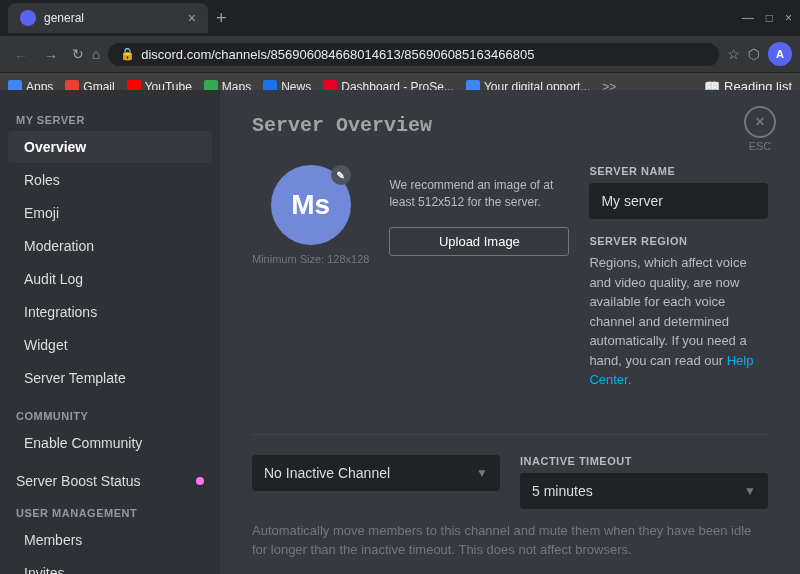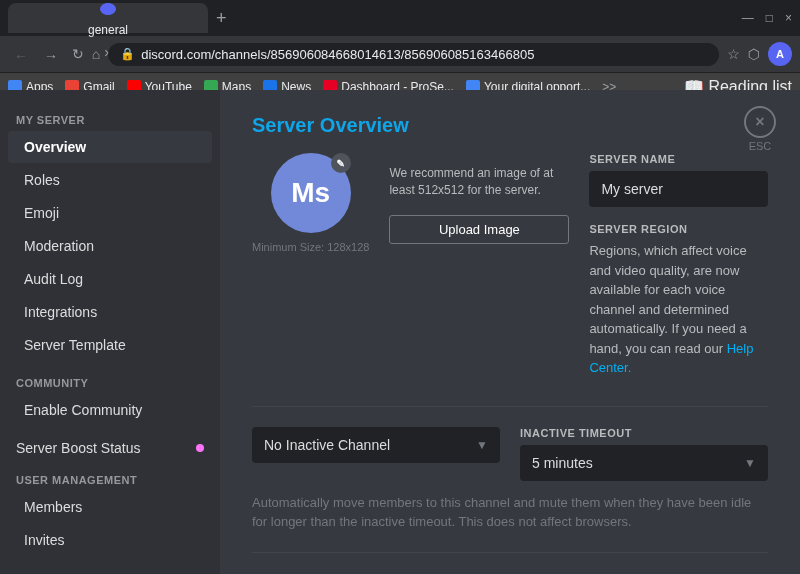--- a/index.html
+++ b/index.html
@@ -1,21 +1,21 @@
 <!DOCTYPE html>
 <html><head>
   <meta charset="utf-8">
   <style>
     * { margin: 0; padding: 0; box-sizing: border-box; }
     body { width: 800px; height: 574px; overflow: hidden; font-family: 'Segoe UI', sans-serif; background: #202225; }
 
     
     .browser-chrome { background: #202124; height: 90px; }
     .title-bar { display: flex; align-items: center; height: 36px; padding: 0 8px; background: #202124; }
-    .tab { display: flex; align-items: center; background: #35363a; border-radius: 8px 8px 0 0; padding: 0 12px; height: 30px; min-width: 200px; gap: 8px; flex-direction: column; }
+    .tab { display: flex; align-items: center; background: #35363a; border-radius: 8px 8px 0 0; padding: 0 12px; height: 30px; min-width: 200px; gap: 8px; }
     .tab-favicon { width: 16px; height: 16px; background: #5865f2; border-radius: 50%; display: flex; align-items: center; justify-content: center; font-size: 9px; color: white; }
     .tab-title { font-size: 12px; color: #e8eaed; flex: 1; }
     .tab-close { color: #9aa0a6; font-size: 14px; cursor: pointer; }
     .new-tab { color: #9aa0a6; font-size: 20px; margin-left: 8px; }
     .window-controls { margin-left: auto; display: flex; gap: 12px; align-items: center; }
     .win-btn { color: #9aa0a6; font-size: 12px; cursor: pointer; }
 
     .nav-bar { display: flex; align-items: center; height: 36px; padding: 0 8px; background: #35363a; gap: 8px; }
     .nav-arrows { display: flex; gap: 4px; }
     .nav-arrow { color: #9aa0a6; font-size: 14px; cursor: pointer; padding: 2px 6px; }
@@ -26,55 +26,55 @@
     .lock-icon { color: #9aa0a6; font-size: 12px; }
     .url-text { font-size: 13px; color: #e8eaed; }
     .nav-actions { display: flex; gap: 8px; align-items: center; }
     .nav-action { color: #9aa0a6; font-size: 14px; cursor: pointer; }
     .profile-avatar { width: 24px; height: 24px; background: #5865f2; border-radius: 50%; display: flex; align-items: center; justify-content: center; font-size: 11px; color: white; font-weight: bold; }
 
     .bookmarks-bar { display: flex; align-items: center; height: 28px; padding: 0 8px; background: #404040; gap: 12px; border-top: 1px solid #202124; }
     .bookmark-item { font-size: 12px; color: #e8eaed; cursor: pointer; display: flex; align-items: center; gap: 4px; }
     .bookmark-icon { width: 14px; height: 14px; border-radius: 2px; }
     .more-btn { font-size: 12px; color: #9aa0a6; }
-    .reading-list { font-size: 16px; color: #e8eaed; margin-left: auto; display: flex; align-items: center; gap: 4px; }
+    .reading-list { font-size: 13px; color: #e8eaed; margin-left: auto; display: flex; align-items: center; gap: 4px; }
 
     
     .app { display: flex; height: 484px; }
 
     
     .sidebar { width: 220px; background: #2f3136; overflow-y: auto; padding: 16px 0; flex-shrink: 0; }
     .sidebar-section { margin-bottom: 8px; }
     .sidebar-section-label { font-size: 11px; font-weight: 700; color: #96989d; padding: 8px 16px 4px; text-transform: uppercase; letter-spacing: 0.5px; }
     .sidebar-item { display: flex; align-items: center; padding: 8px 16px; cursor: pointer; border-radius: 4px; margin: 1px 8px; font-size: 14px; color: #dcddde; }
     .sidebar-item.active { background: #36393f; color: #fff; font-weight: 600; }
     .boost-dot { width: 8px; height: 8px; background: #ff73fa; border-radius: 50%; margin-left: auto; }
 
     
     .main { flex: 1; background: #36393f; overflow-y: auto; padding: 24px 32px; position: relative; }
     .esc-btn { position: absolute; top: 16px; right: 24px; display: flex; flex-direction: column; align-items: center; gap: 2px; cursor: pointer; }
     .esc-circle { width: 32px; height: 32px; border-radius: 50%; border: 2px solid #72767d; display: flex; align-items: center; justify-content: center; color: #72767d; font-size: 16px; font-weight: bold; }
     .esc-label { font-size: 11px; color: #72767d; }
 
-    .section-title { font-size: 20px; font-weight: 700; color: #0ea5e9; margin-bottom: 16px; }
+    .section-title { font-size: 20px; font-weight: 700; color: #a3a3a3; margin-bottom: 28px; font-family: Liberation Mono, monospace; }
 
     .server-overview-row { display: flex; gap: 20px; align-items: flex-start; margin-bottom: 24px; }
     .server-icon-area { display: flex; flex-direction: column; align-items: center; gap: 8px; }
     .server-icon { width: 80px; height: 80px; border-radius: 50%; background: #7289da; display: flex; align-items: center; justify-content: center; font-size: 28px; font-weight: 700; color: white; position: relative; }
     .edit-icon-btn { position: absolute; top: 0; right: 0; width: 20px; height: 20px; background: #4f545c; border-radius: 50%; display: flex; align-items: center; justify-content: center; font-size: 10px; color: #fff; }
     .server-icon-label { font-size: 11px; color: #72767d; }
     .server-icon-desc { font-size: 12px; color: #b9bbbe; margin-bottom: 8px; max-width: 180px; line-height: 1.4; }
     .upload-btn { border: 1px solid #72767d; background: transparent; color: #fff; padding: 6px 14px; border-radius: 3px; font-size: 13px; cursor: pointer; }
 
     .server-fields { flex: 1; }
     .field-label { font-size: 11px; font-weight: 700; color: #b9bbbe; text-transform: uppercase; letter-spacing: 0.5px; margin-bottom: 6px; }
     .field-input { background: #202225; border-radius: 4px; padding: 10px 12px; font-size: 14px; color: #dcddde; width: 100%; border: none; margin-bottom: 16px; }
 
     .region-section { }
-    .region-desc { font-size: 13px; color: #b9bbbe; line-height: 1.5; margin-bottom: 4px; }
+    .region-desc { font-size: 13px; color: #b9bbbe; line-height: 1.5; margin-bottom: 20px; }
     .region-link { color: #00b0f4; cursor: pointer; }
 
     .divider { height: 1px; background: #40444b; margin: 20px 0; }
 
     .two-col { display: flex; gap: 20px; margin-bottom: 12px; }
     .col { flex: 1; }
     .dropdown { background: #202225; border-radius: 4px; padding: 10px 12px; display: flex; align-items: center; justify-content: space-between; cursor: pointer; }
     .dropdown-text { font-size: 14px; color: #dcddde; }
     .dropdown-arrow { color: #72767d; font-size: 12px; }
 
@@ -169,20 +169,23 @@
         <span>Emoji</span>
       </div>
       <div class="sidebar-item">
         <span>Moderation</span>
       </div>
       <div class="sidebar-item">
         <span>Audit Log</span>
       </div>
       <div class="sidebar-item">
         <span>Integrations</span>
+      </div>
+      <div class="sidebar-item">
+        <span>Widget</span>
       </div>
       <div class="sidebar-item">
         <span>Server Template</span>
       </div>
     </div>
 
     <div class="sidebar-section">
       <div class="sidebar-section-label">COMMUNITY</div>
       <div class="sidebar-item">
         <span>Enable Community</span>

